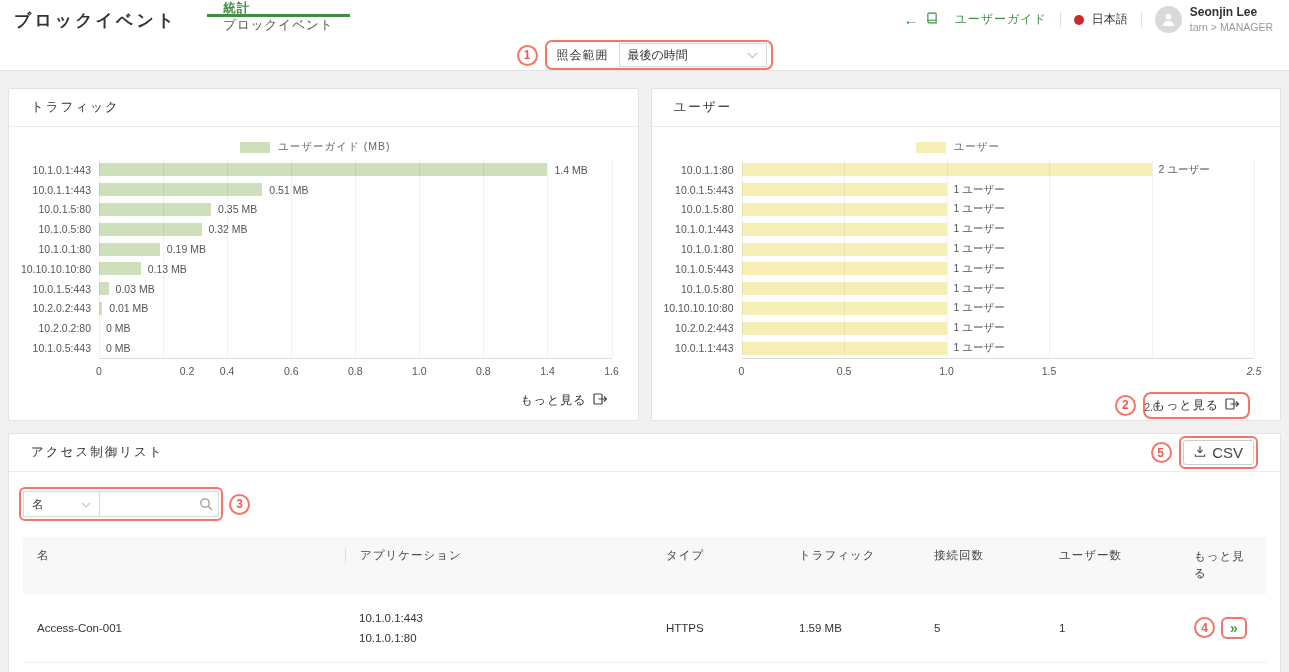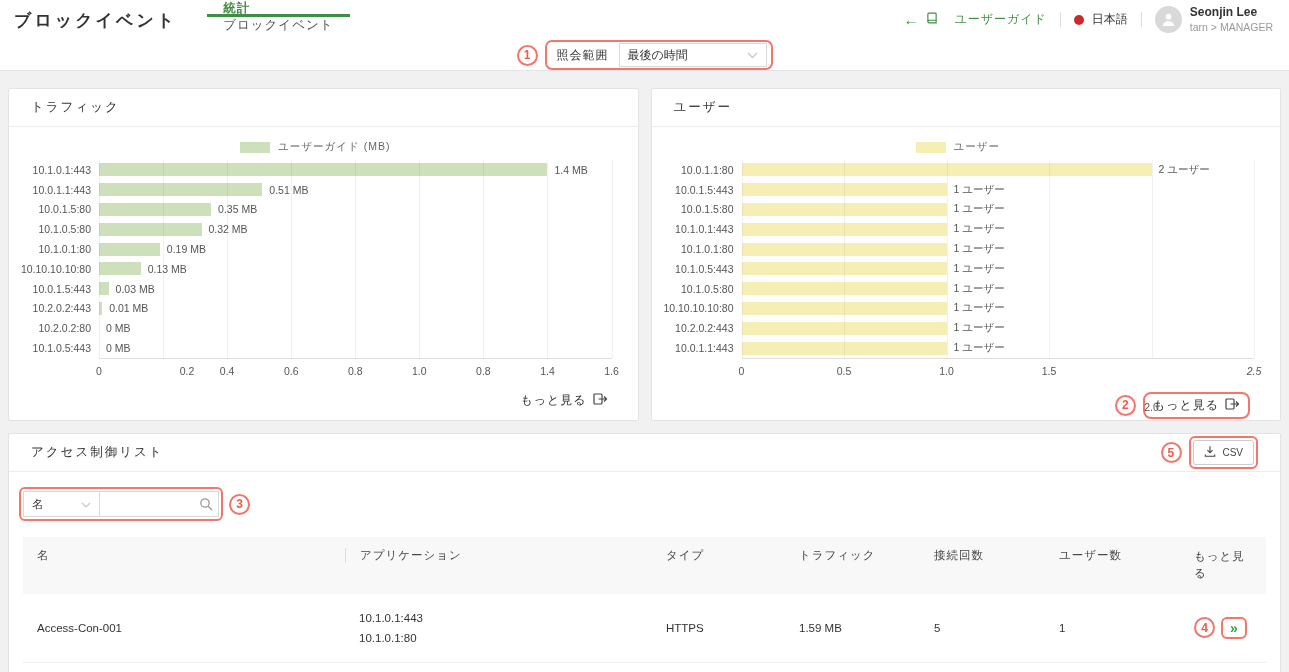--- a/index.html
+++ b/index.html
@@ -62,21 +62,21 @@
   .more-row { display:flex; justify-content:flex-end; align-items:center; gap:7px; padding:13px 4px 0 0;
               font-size:12px; color:#333; }
   .more-link { display:flex; align-items:center; gap:6px; cursor:pointer; letter-spacing:1px; }
   .more-box { padding:3px 8px; border-radius:8px; }
   
   .acl-section { padding:12px 8px 0 8px; }
   .acl-panel { min-height:420px; }
   .acl-head-right { display:flex; align-items:center; gap:7px; }
   .csv-wrap { padding:2px; border-radius:6px; }
   .csv-btn { display:flex; align-items:center; gap:6px; border:1px solid #ccc; border-radius:3px;
-             background:#fff; height:25px; padding:0 10px; font-size:10px; color:#444; cursor:pointer; }
+             background:#fff; height:25px; padding:0 10px; font-size:15px; color:#444; cursor:pointer; }
   .search-row { display:flex; align-items:center; gap:6px; padding:15px 22px 10px 10px; }
   .search-box { padding:2px; border-radius:6px; }
   .filter-select { width:77px; height:26px; border:1px solid #d9d9d9; background:#fff; display:flex;
                    align-items:center; justify-content:space-between; padding:0 8px; font-size:11.5px;
                    color:#333; cursor:pointer; }
   .search-input-wrap { position:relative; display:flex; }
   .search-input { width:119px; height:26px; border:1px solid #d9d9d9; border-left:none; padding:0 26px 0 8px;
                   font-size:11.5px; outline:none; font-family:inherit; }
   .search-icon-btn { position:absolute; right:6px; top:50%; transform:translateY(-50%); cursor:pointer;
                      display:flex; align-items:center; }

